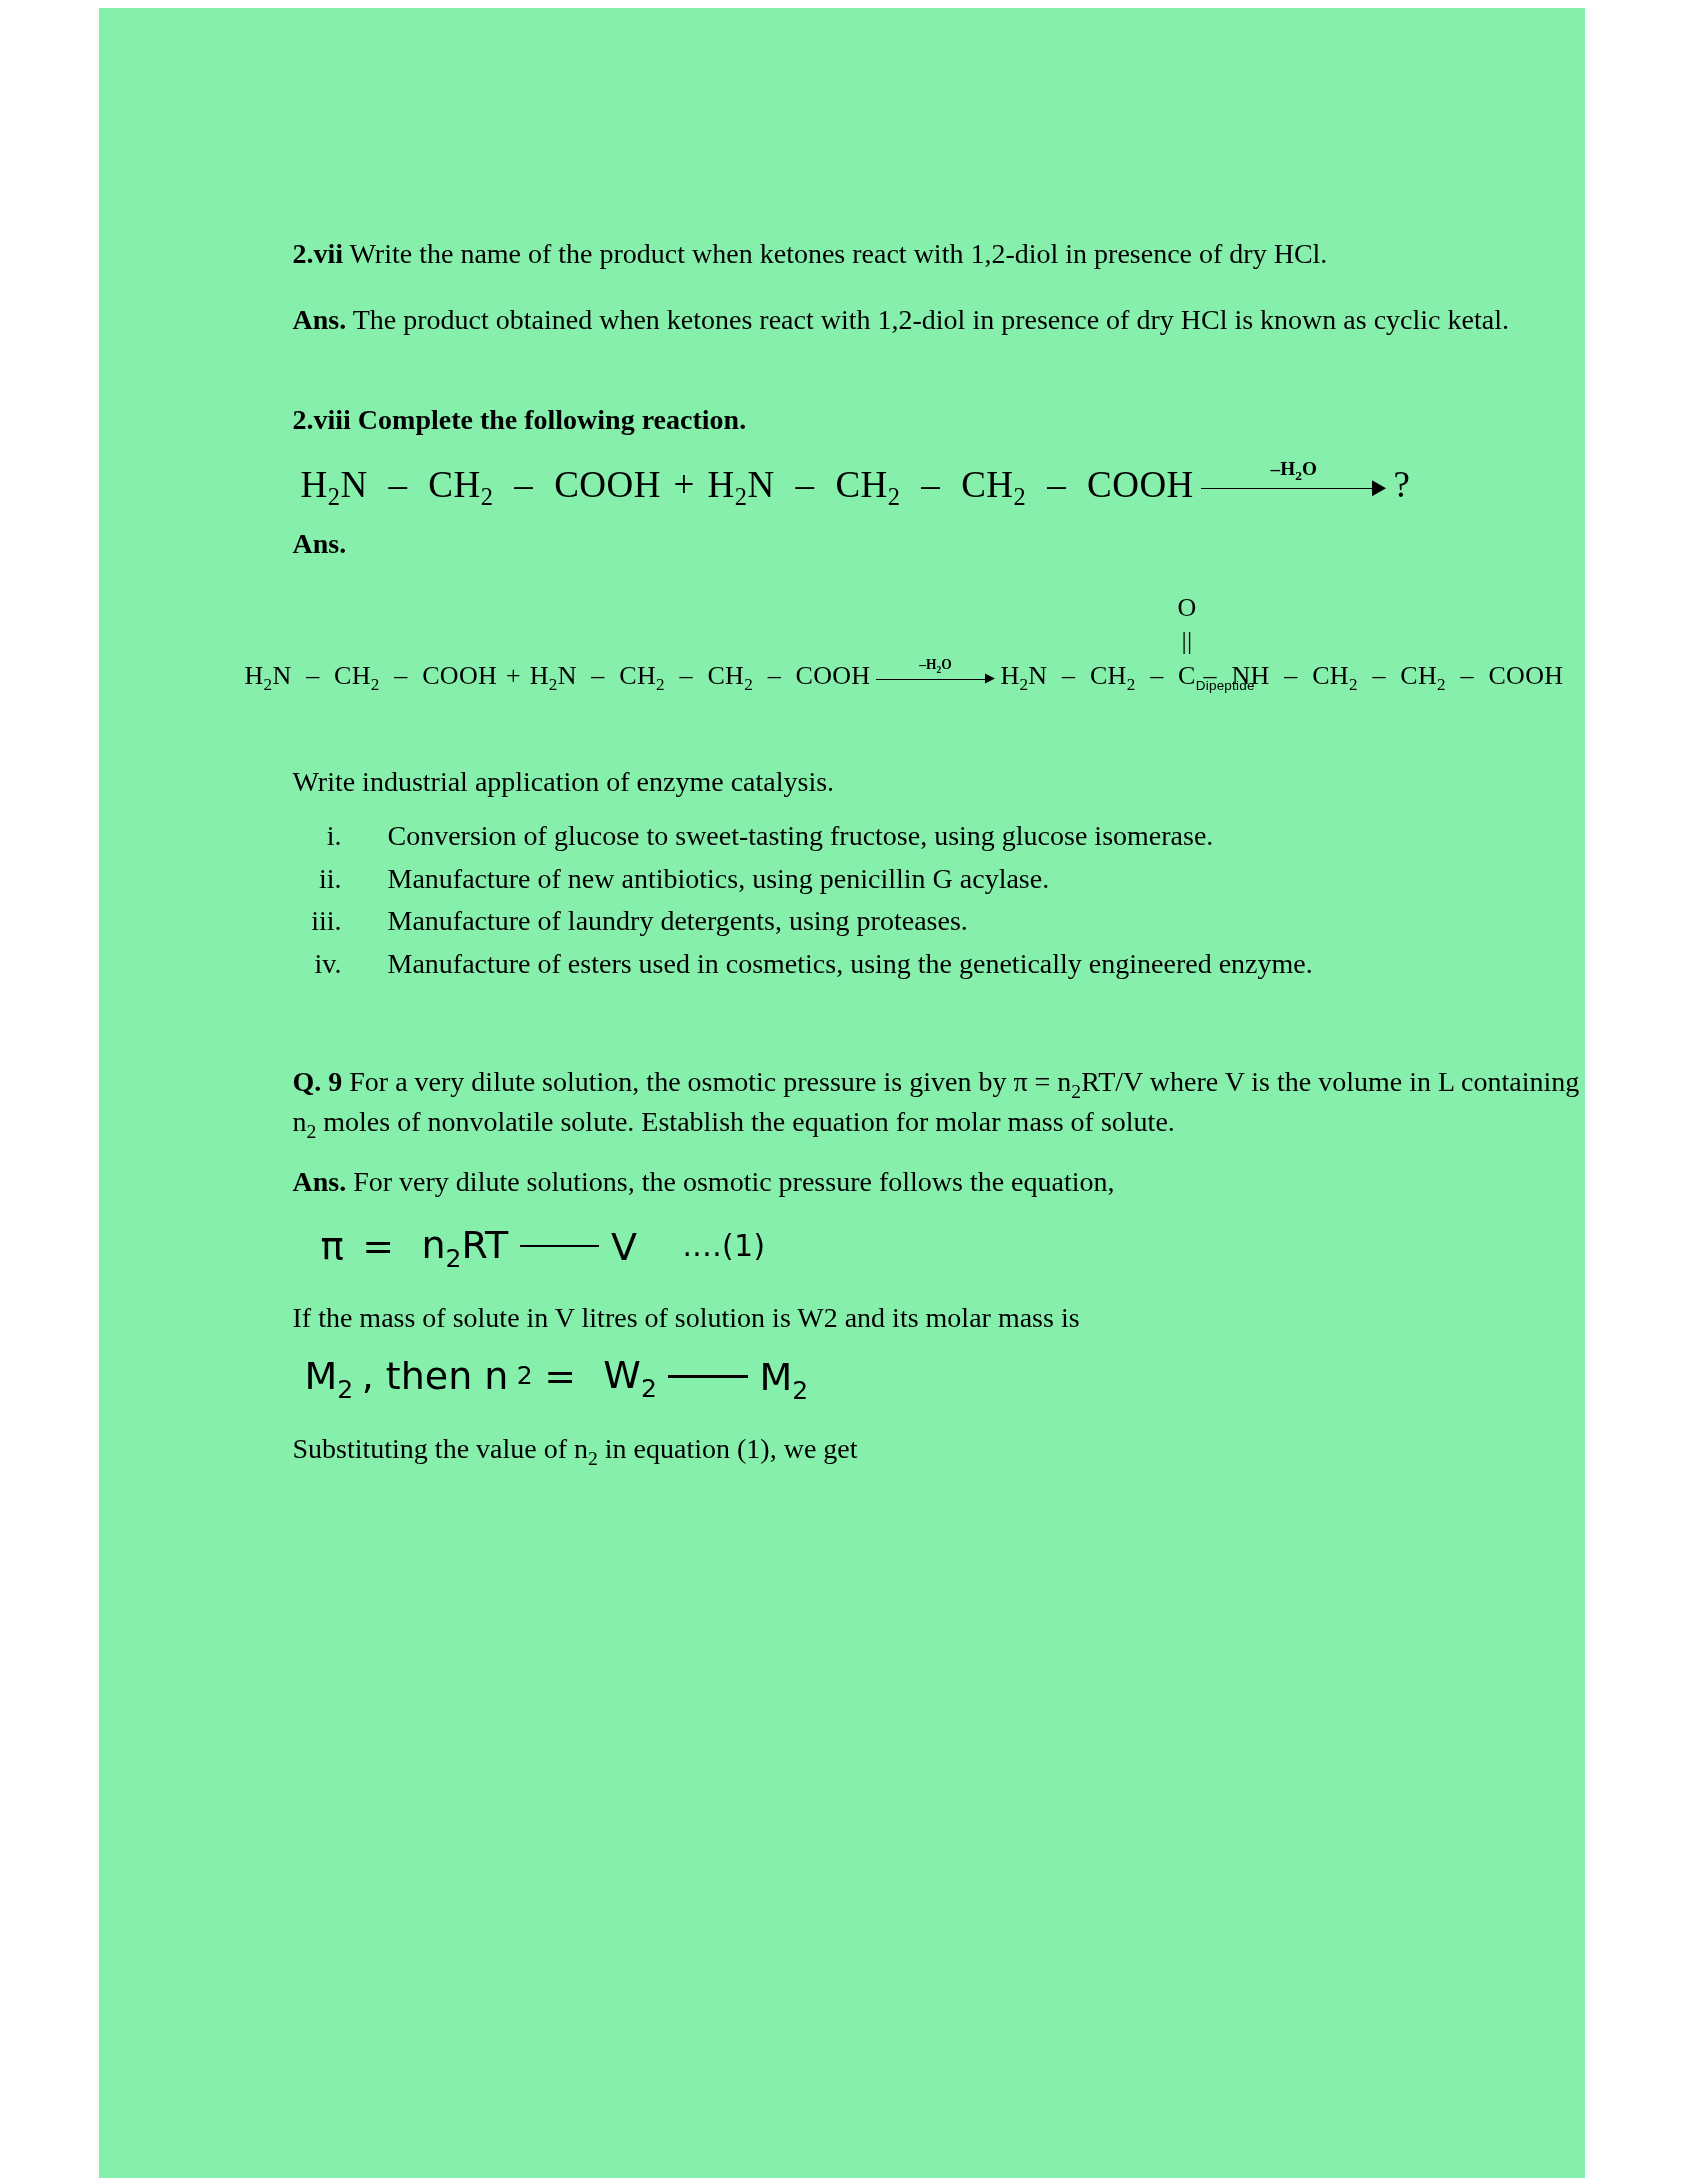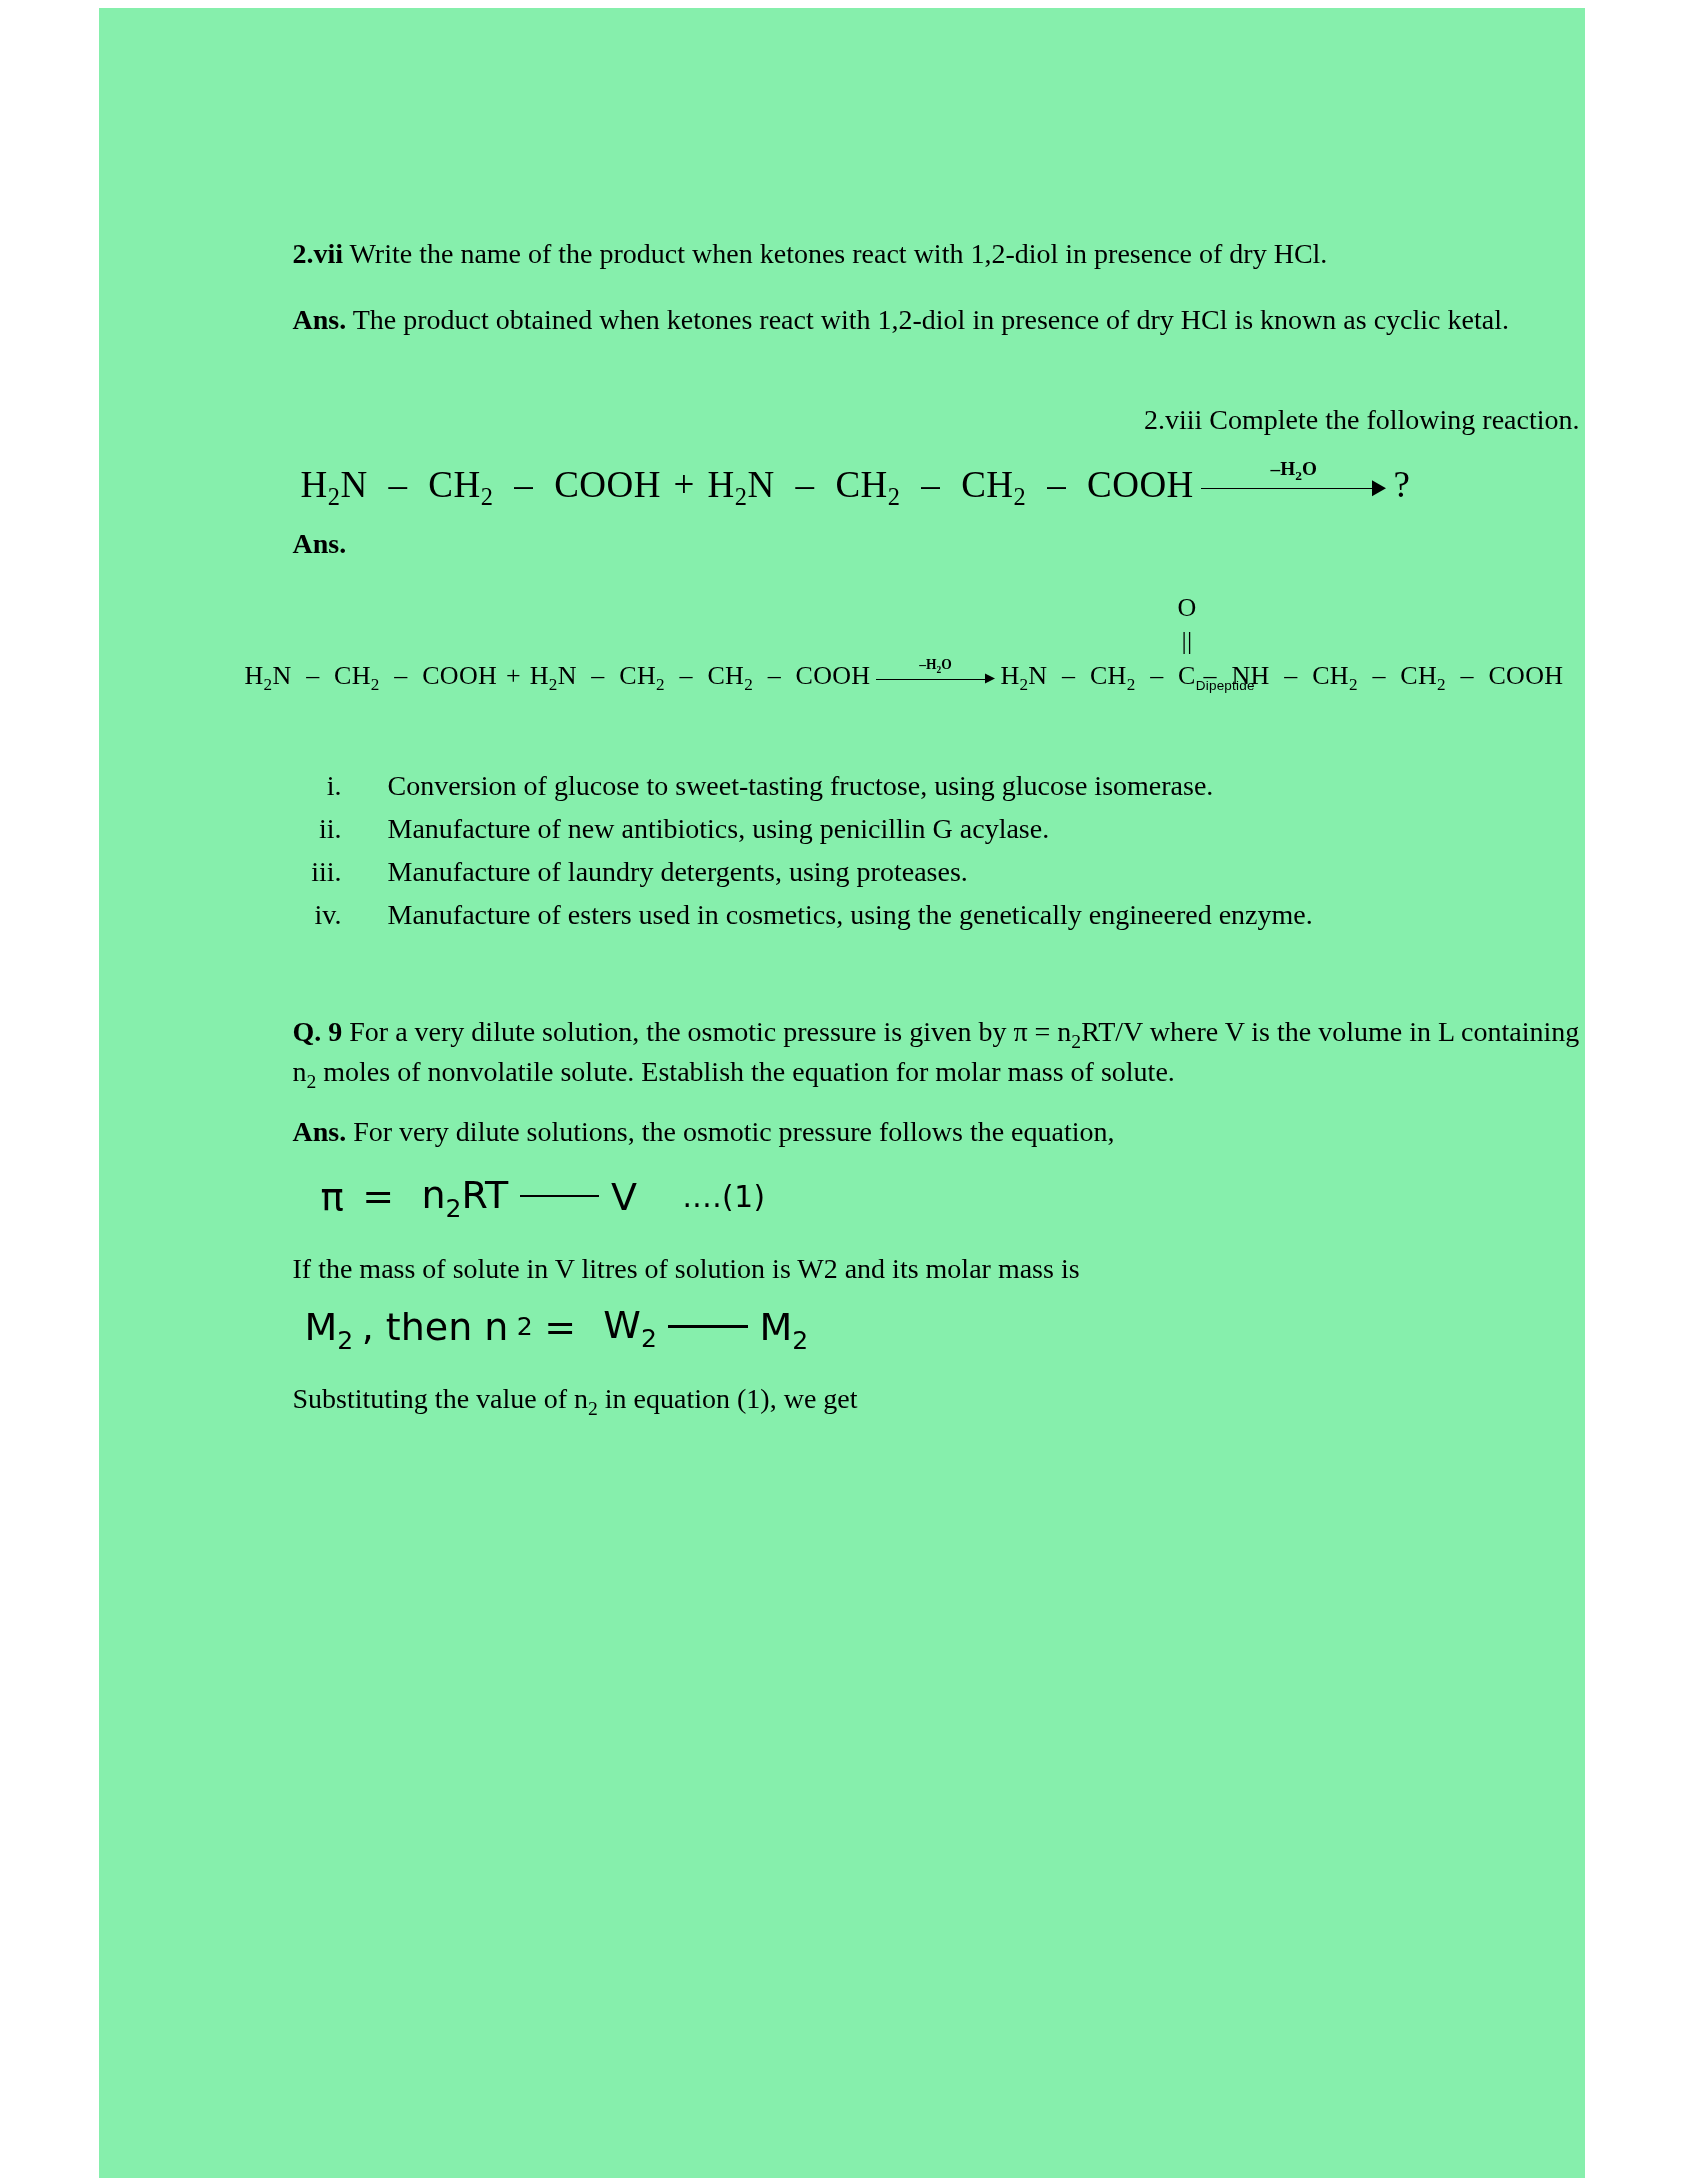--- a/index.html
+++ b/index.html
@@ -34,24 +34,23 @@
     line-height: 1.42;
     text-align: left;
     margin: 0 0 26px 0;
     letter-spacing: 0px;
   }
   .para b, .bold {
     font-weight: bold;
   }
   .heading {
     font-size: 28px;
-    font-weight: normal;
+    font-weight: bold;
     line-height: 1.42;
     margin: 0 0 20px 0;
-    text-align: right;
   }
   .sub {
     font-size: 0.70em;
     vertical-align: sub;
     line-height: 0;
   }
   .spacer-md { height: 34px; }
   .spacer-sm { height: 18px; }
 
   
@@ -297,20 +296,21 @@
       <span class="arrow-box arrow-ans">
         <span class="arrow-label">–H<span class="s">2</span>O</span>
         <span class="arrow-shaft"></span>
       </span>
       <span class="chem-term">H<span class="s">2</span>N <span class="bondline">–</span> CH<span class="s">2</span> <span class="bondline">–</span> <span class="carbonyl"><span class="top-o">O</span><span class="dbl">||</span>C</span></span>
       <span class="chem-term nh-anchor"><span class="bondline">–</span> NH <span class="bondline">–</span> CH<span class="s">2</span> <span class="bondline">–</span> CH<span class="s">2</span> <span class="bondline">–</span> COOH<span class="dipeptide-label">Dipeptide</span></span>
     </div>
 
     <div style="height:71px"></div>
 
+    <p class="para" style="margin-bottom:14px;">Write industrial application of enzyme catalysis.</p>
 
     <ul class="roman-list">
       <li>
         <span class="marker">i.</span>
         <span class="item-text">Conversion of glucose to sweet-tasting fructose, using glucose isomerase.</span>
       </li>
       <li>
         <span class="marker">ii.</span>
         <span class="item-text">Manufacture of new antibiotics, using penicillin G acylase.</span>
       </li>

